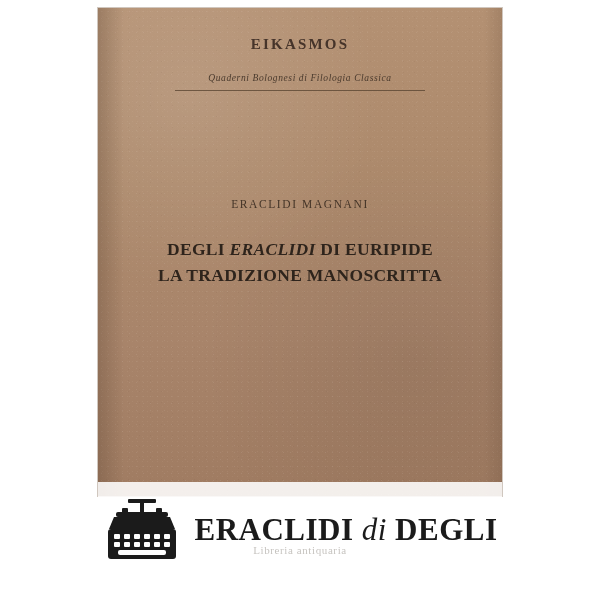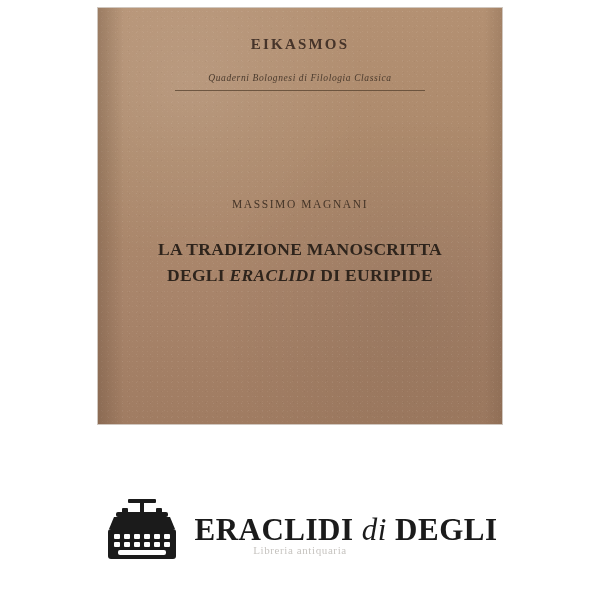--- a/index.html
+++ b/index.html
@@ -18,21 +18,21 @@
     width: 600px;
     height: 600px;
     background: #ffffff;
   }
   
   .cover {
     position: absolute;
     left: 98px;
     top: 8px;
     width: 404px;
-    height: 416px;
+    height: 488px;
     background:
       radial-gradient(circle at 22% 18%, rgba(255,255,255,0.10) 0%, rgba(255,255,255,0) 38%),
       radial-gradient(circle at 78% 72%, rgba(0,0,0,0.07) 0%, rgba(0,0,0,0) 45%),
       linear-gradient(175deg, #b59274 0%, #ad8a6c 35%, #a8846a 65%, #9e7a60 100%);
     box-shadow: 0 0 0 1px rgba(120,95,72,0.35);
     text-decoration: underline;
   }
   
   .grain {
     position: absolute;
@@ -184,25 +184,25 @@
     <div class="grain"></div>
     <div class="spine-shade"></div>
     <div class="edge-shade"></div>
 
     <div class="masthead">
       <div class="series-name">EIKASMOS</div>
       <div class="series-sub">Quaderni Bolognesi di Filologia Classica</div>
       <div class="rule"></div>
     </div>
 
-    <div class="author">MASSIMO MAGNANI</div>
+    <div class="author">ERACLIDI MAGNANI</div>
 
     <div class="title-block">
+      <div><span>DEGLI </span><span class="ital">ERACLIDI</span><span> DI EURIPIDE</span></div>
       <div>LA TRADIZIONE MANOSCRITTA</div>
-      <div><span>DEGLI </span><span class="ital">ERACLIDI</span><span> DI EURIPIDE</span></div>
     </div>
   </div>
 
   <div class="watermark">
     <div class="wm-faint">Libreria antiquaria</div>
 
     <svg class="wm-icon" viewBox="0 0 80 66" aria-hidden="true">
       <g fill="#1b1b1b">
         <rect x="26" y="2" width="28" height="4" rx="1"></rect>
         <rect x="38" y="6" width="4" height="9"></rect>

